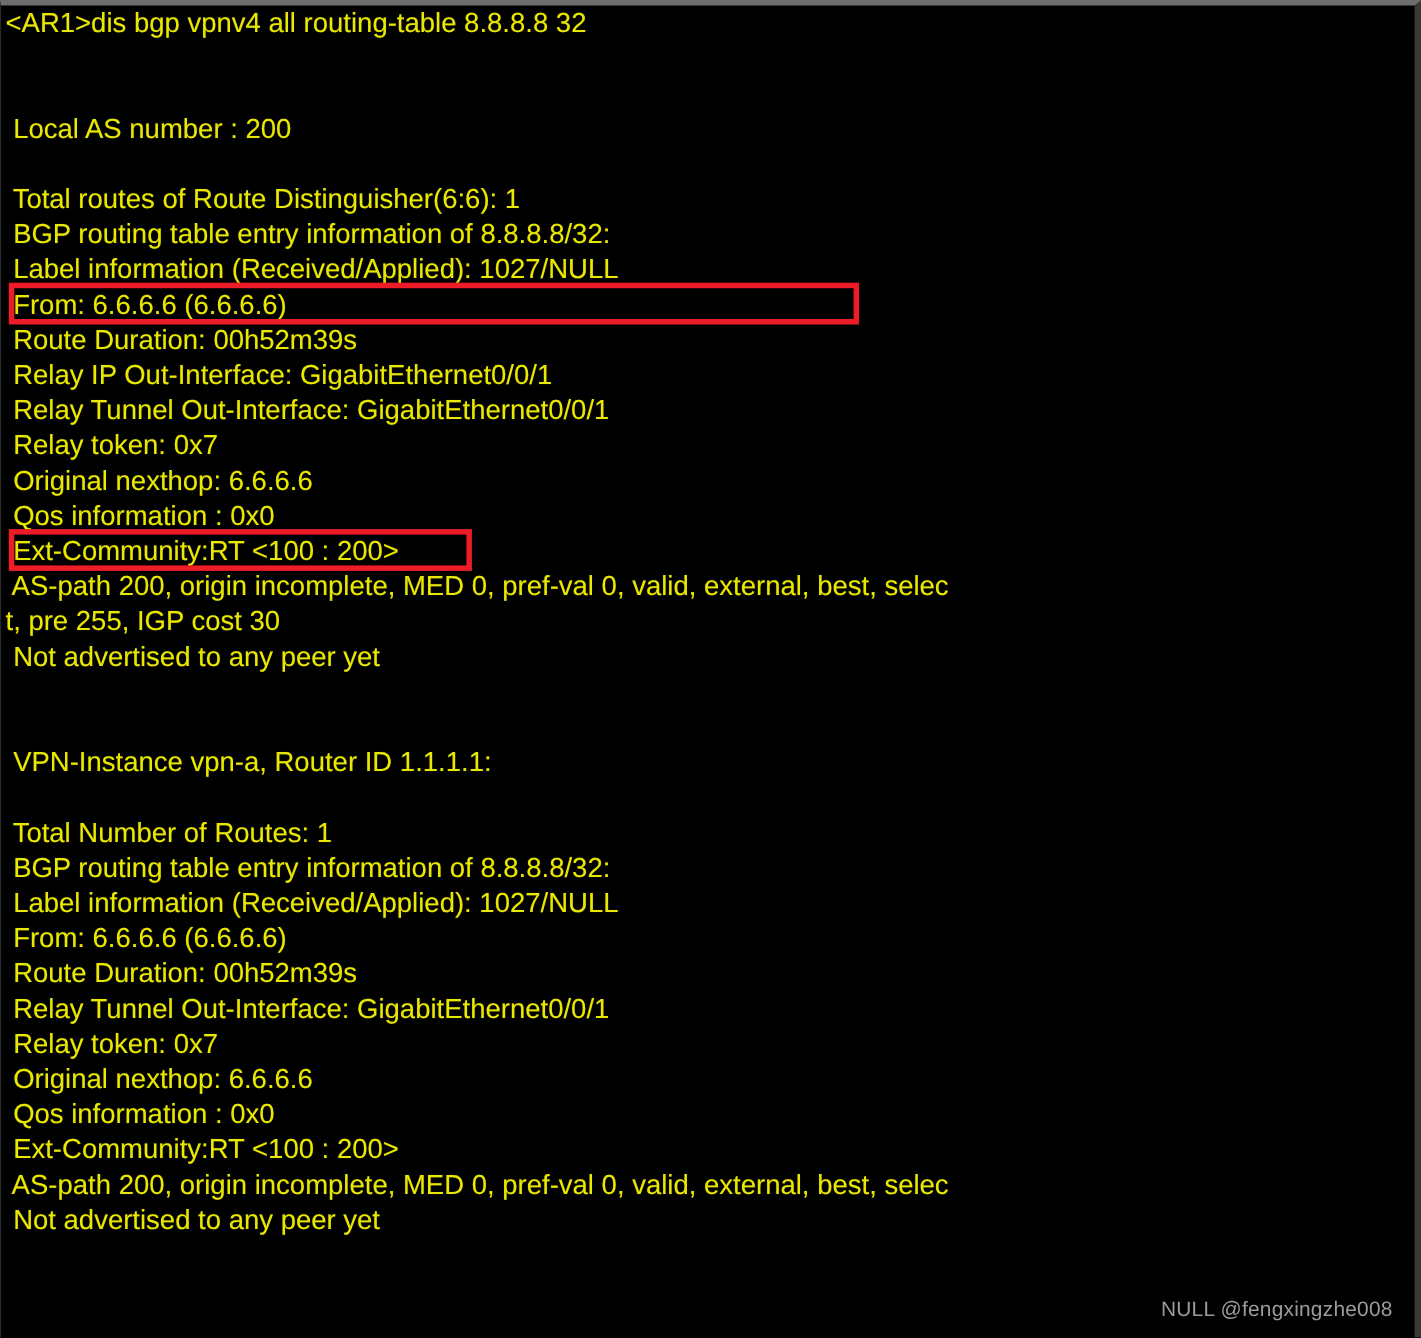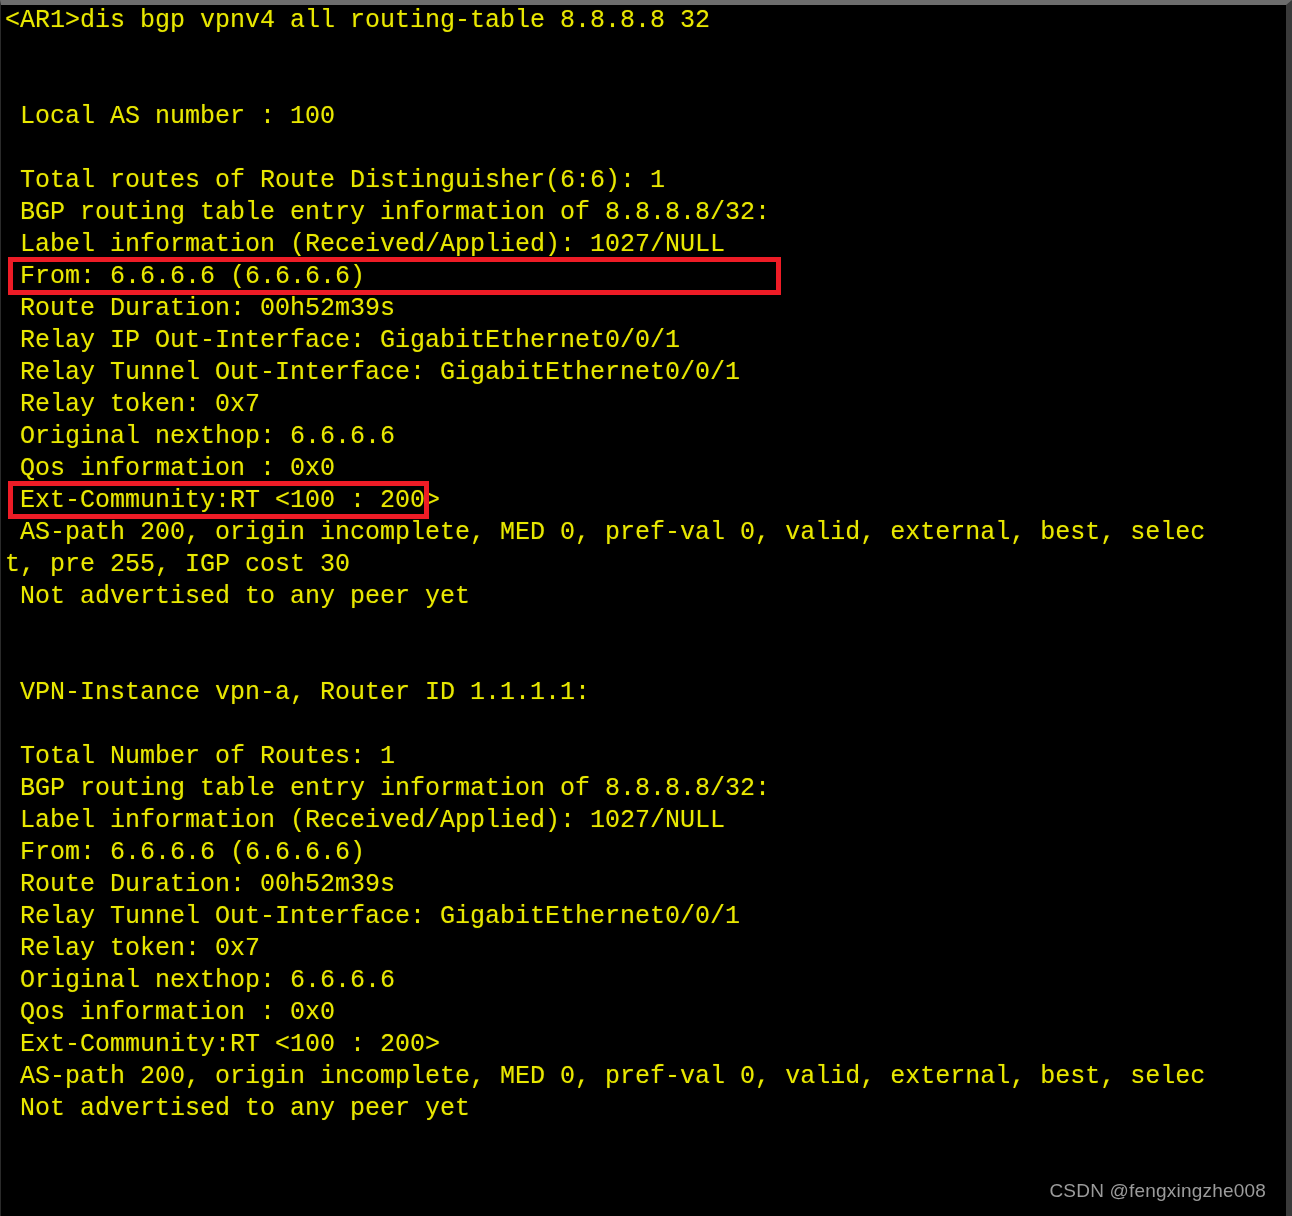--- a/index.html
+++ b/index.html
@@ -31,21 +31,21 @@
     margin: 0;
   }
   .tline {
     display: block;
     height: 32px;
     line-height: 32px;
     font-size: 25px;
     letter-spacing: 0px;
     color: #e8e800;
     white-space: pre;
-    font-family: Liberation Mono, monospace;
+    font-family: Liberation Sans, sans-serif;
     padding-left: 4px;
     box-sizing: border-box;
     text-shadow: 0 0 1px rgba(160,140,0,0.55);
   }
   .tline.blank {
     color: transparent;
   }
   
   .hl-box {
     position: absolute;
@@ -66,21 +66,21 @@
   }
 </style>
 </head>
 <body>
 
 <div id="terminal-window">
   <div id="terminal-output">
       <span class="tline">&lt;AR1&gt;dis bgp vpnv4 all routing-table 8.8.8.8 32</span>
       <span class="tline blank"></span>
       <span class="tline blank"></span>
-      <span class="tline"> Local AS number : 100</span>
+      <span class="tline"> Local AS number : 200</span>
       <span class="tline blank"></span>
       <span class="tline"> Total routes of Route Distinguisher(6:6): 1</span>
       <span class="tline"> BGP routing table entry information of 8.8.8.8/32:</span>
       <span class="tline"> Label information (Received/Applied): 1027/NULL</span>
       <span class="tline"> From: 6.6.6.6 (6.6.6.6)</span>
       <span class="tline"> Route Duration: 00h52m39s</span>
       <span class="tline"> Relay IP Out-Interface: GigabitEthernet0/0/1</span>
       <span class="tline"> Relay Tunnel Out-Interface: GigabitEthernet0/0/1</span>
       <span class="tline"> Relay token: 0x7</span>
       <span class="tline"> Original nexthop: 6.6.6.6</span>
@@ -103,14 +103,14 @@
       <span class="tline"> Original nexthop: 6.6.6.6</span>
       <span class="tline"> Qos information : 0x0</span>
       <span class="tline"> Ext-Community:RT &lt;100 : 200&gt;</span>
       <span class="tline"> AS-path 200, origin incomplete, MED 0, pref-val 0, valid, external, best, selec</span>
       <span class="tline"> Not advertised to any peer yet</span>
     </div>
   <div id="highlight-layer">
       <div class="hl-box" style="left: 7px; top: 252px; width: 773px; height: 38px; border-color: rgb(238, 28, 38);"></div>
       <div class="hl-box" style="left: 7px; top: 476px; width: 421px; height: 38px; border-color: rgb(238, 28, 38);"></div>
     </div>
-  <div id="watermark">CSDN @fengxingzhe008</div>
+  <div id="watermark">NULL @fengxingzhe008</div>
 </div>
 
 </body></html>

